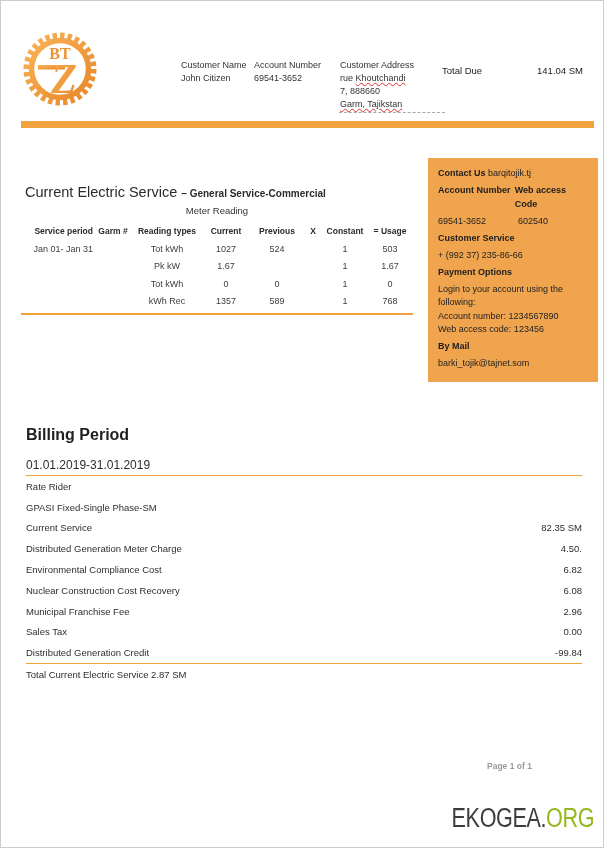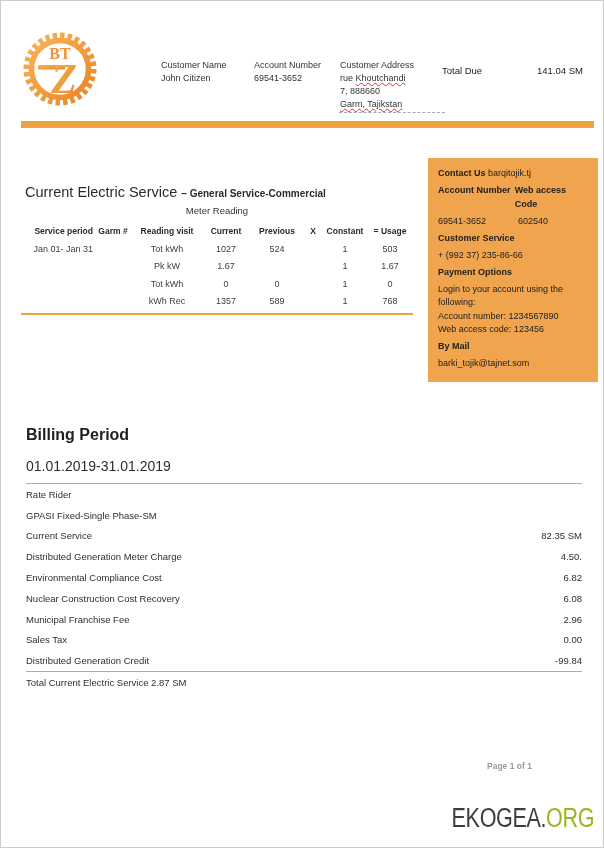--- a/index.html
+++ b/index.html
@@ -8,21 +8,21 @@
     position:relative; width:604px; height:848px; background:#fff;
     border:1px solid #cccccc; overflow:hidden;
     font-family:"Liberation Sans", sans-serif; color:#2e2e2e;
     --accent:#EFA23E; --boxbg:#F0A44E; --green:#94B71E;
   }
 
   
   .logo { position:absolute; left:20px; top:26px; width:82px; height:90px; }
   .hcol { position:absolute; top:58px; font-size:9px; line-height:13px; color:#333; }
   .hcol .lbl { color:#333; }
-  .col-name { left:160px; }
+  .col-name { left:180px; }
   .col-acct { left:253px; }
   .col-addr { left:339px; width:104px; }
   .squiggle {
     text-decoration:underline; text-decoration-style:wavy;
     text-decoration-color:#e03131; text-decoration-thickness:1px;
   }
   .addr-dash { position:absolute; left:338px; top:111px; width:106px; border-bottom:1px dashed #a8a8a8; }
 
   .paybox { position:absolute; left:440px; top:61px; width:143px; font-size:9.5px; color:#222; }
   .paybox .row { display:flex; justify-content:space-between; padding:3px 1px 2px 1px; }
@@ -47,21 +47,21 @@
   .mtr { display:grid; grid-template-columns:72px 40px 68px 50px 52px 20px 44px 46px; align-items:center; height:17.5px; }
   .mtr.mhead { height:18px; font-weight:bold; font-size:8.5px; color:#2b2b2b; }
   .mtd { font-size:9px; color:#3d3d3d; text-align:center; }
   .mtd.l { text-align:right; }
   .mtr.mhead .mtd { font-size:8.5px; color:#2b2b2b; }
   .meter-bottom { border-bottom:2.5px solid var(--accent); margin-top:3px; }
 
   
   .billing { position:absolute; left:25px; top:425px; width:556px; }
   .billing h2 { font-size:16px; font-weight:bold; color:#1f1f1f; margin-bottom:14px; }
-  .period { font-size:14px; color:#2e2e2e; padding-bottom:9px; border-bottom:1.5px solid var(--accent); }
+  .period { font-size:12px; color:#2e2e2e; padding-bottom:3px; border-bottom:1.5px solid var(--accent); }
   .brow { display:flex; justify-content:space-between; align-items:center; height:20.8px; font-size:9.5px; color:#2e2e2e; }
   .total-row { border-top:1.5px solid var(--accent); padding-top:5px; text-align:left; font-size:9.5px; color:#2e2e2e; }
 
   
   .page-num { position:absolute; left:486px; top:760px; font-size:8.5px; font-weight:bold; color:#9a9a9a; }
   .brand { position:absolute; right:9px; top:802px; font-size:27px; letter-spacing:-0.5px;
            transform:scaleX(0.8); transform-origin:100% 50%; color:#3d3d3d; white-space:nowrap; }
   .brand .org { color:var(--green); }
 </style>
 </head>
@@ -132,21 +132,21 @@
 
   <div class="service-title">
     <span>Current Electric Service </span><span class="suffix">– General Service-Commercial</span>
   </div>
 
   <div class="meter-wrap">
     <div class="meter-caption">Meter Reading</div>
     <div class="mtr mhead">
       <div class="mtd l">Service period</div>
       <div class="mtd">Garm #</div>
-      <div class="mtd">Reading visit</div>
+      <div class="mtd">Reading types</div>
       <div class="mtd">Current</div>
       <div class="mtd">Previous</div>
       <div class="mtd">X</div>
       <div class="mtd">Constant</div>
       <div class="mtd">= Usage</div>
     </div>
     <div>
         <div class="mtr">
           <div class="mtd l">Jan  01- Jan 31</div>
           <div class="mtd"></div>

